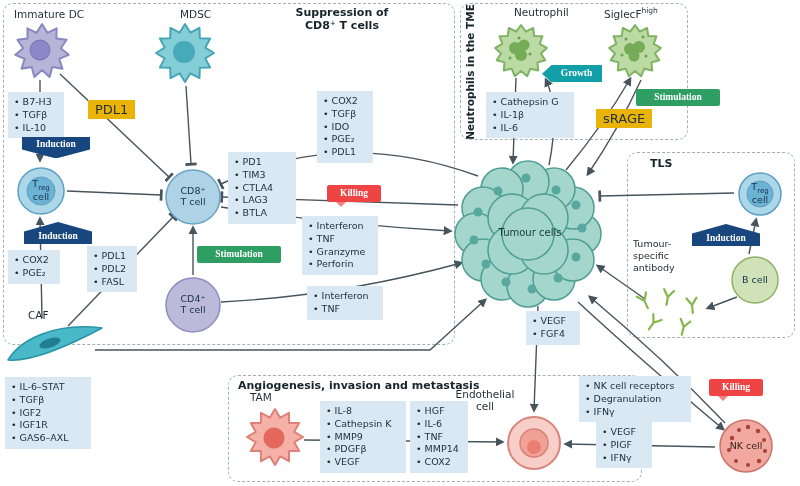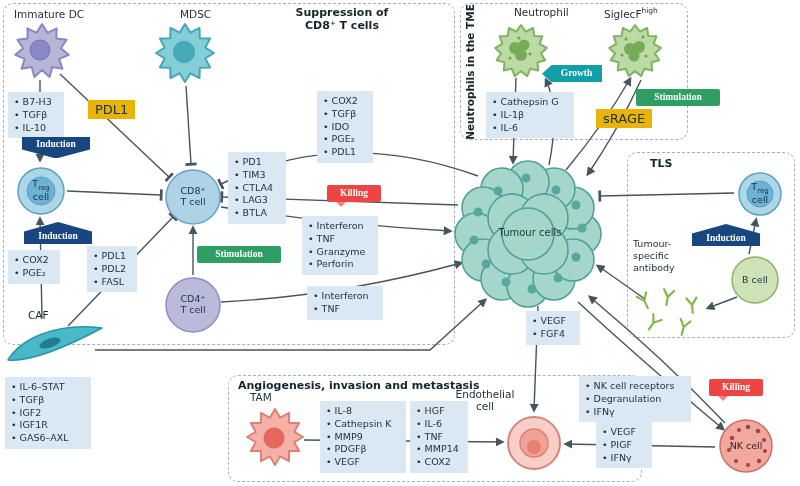--- a/index.html
+++ b/index.html
@@ -318,21 +318,21 @@
       <div class="li">• IGF1R</div>
       <div class="li">• GAS6–AXL</div>
     </div>
   <div class="list-box" style="left:317px;top:91px;width:56px">
       <div class="li">• COX2</div>
       <div class="li">• TGFβ</div>
       <div class="li">• IDO</div>
       <div class="li">• PGE₂</div>
       <div class="li">• PDL1</div>
     </div>
-  <div class="list-box" style="left:228px;top:152px;width:58px">
+  <div class="list-box" style="left:228px;top:152px;width:68px">
       <div class="li">• PD1</div>
       <div class="li">• TIM3</div>
       <div class="li">• CTLA4</div>
       <div class="li">• LAG3</div>
       <div class="li">• BTLA</div>
     </div>
   <div class="list-box" style="left:302px;top:216px;width:76px">
       <div class="li">• Interferon</div>
       <div class="li">• TNF</div>
       <div class="li">• Granzyme</div>

